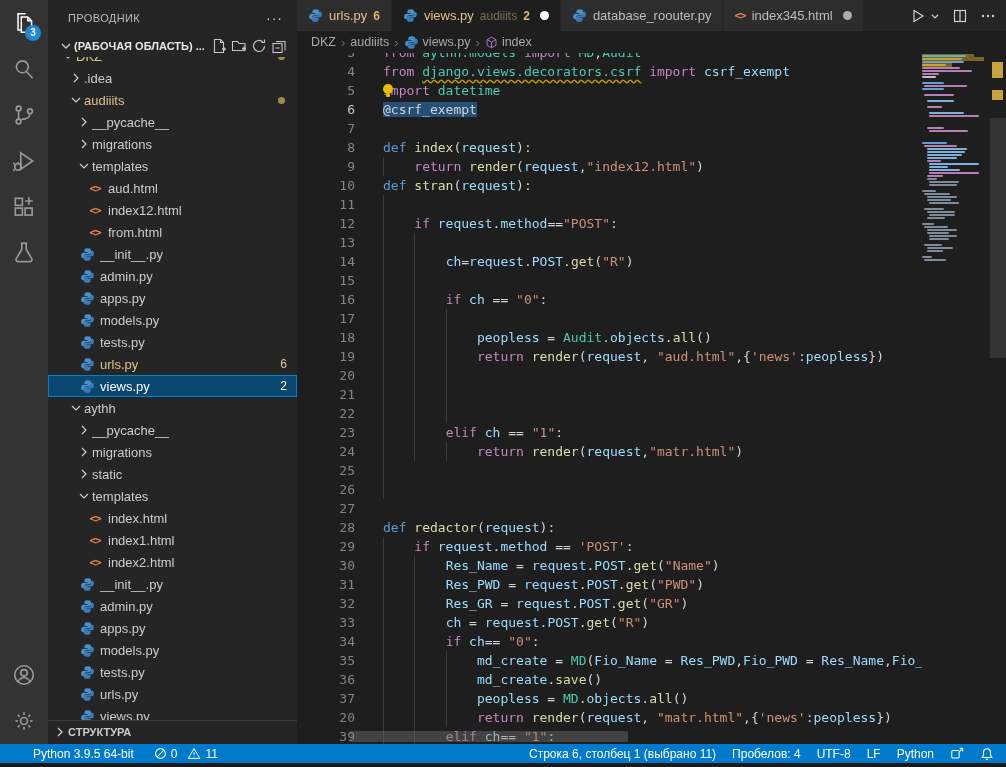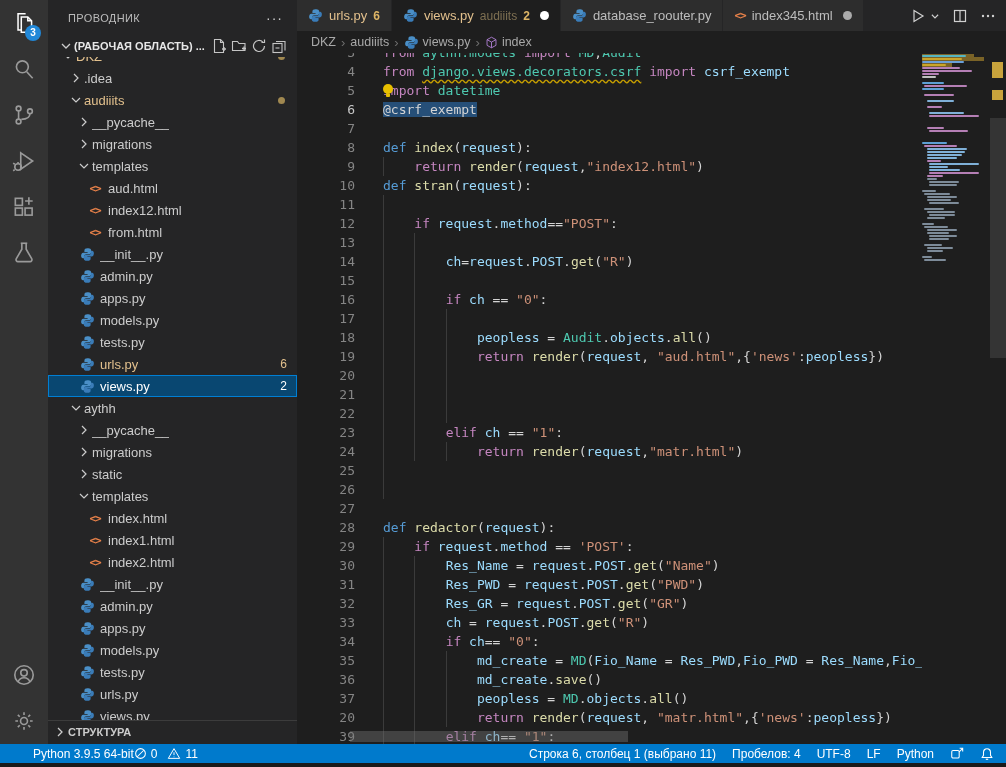--- a/index.html
+++ b/index.html
@@ -62,21 +62,21 @@
   .minimap{position:absolute;top:55px;left:625px;width:68px;height:680px;cursor:pointer}
   .mrow{position:relative;height:2px;margin-bottom:1px}
   .mrow .bar{position:absolute;top:0;height:2px;border-radius:1px}
   .mrow .mbg{position:absolute;top:-1px;height:4px;left:0;background:#7a6327}
   .ruler{position:absolute;top:31px;right:0;width:16px;height:713px;cursor:pointer}
   .rmark{position:absolute;left:2px;width:11px;background:#c8a33c}
   .rslider{position:absolute;left:0;width:16px;background:rgba(121,121,121,.25)}
   
   .statusbar{position:absolute;left:0;top:744px;width:100%;height:19px;background:#007acc;color:#ffffff;
              font-size:12px;display:flex;align-items:center;z-index:6;font-family:"Liberation Sans","DejaVu Sans",sans-serif}
-  .statusbar .sleft{display:flex;align-items:center;padding-left:33px}
+  .statusbar .sleft{display:flex;align-items:center;gap:20px;padding-left:33px}
   .statusbar .sgrow{flex:1}
   .statusbar .sright{display:flex;align-items:center;gap:16px;padding-right:12px}
   .sitem{display:flex;align-items:center;gap:4px;cursor:pointer;white-space:nowrap}
   .bottomstrip{position:absolute;left:0;top:763px;width:100%;height:4px;background:#1a1a1a;z-index:7}
 </style>
 </head>
 <body>
 
 <div class="app">
 

